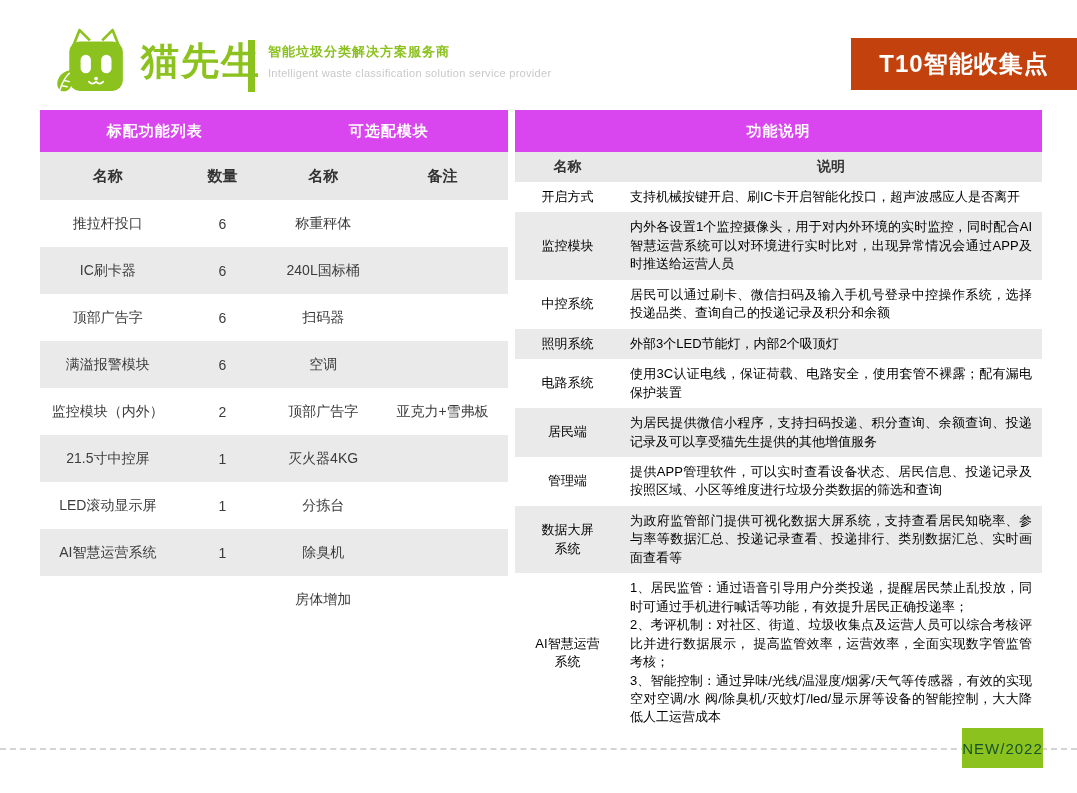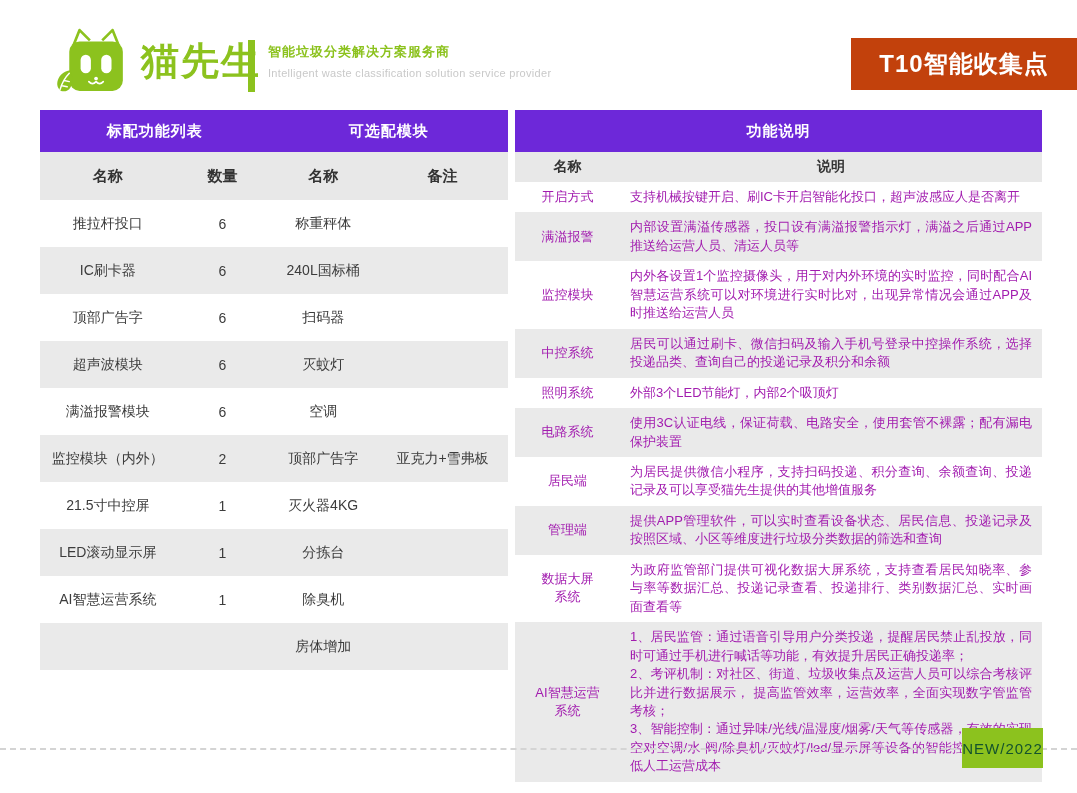--- a/index.html
+++ b/index.html
@@ -15,35 +15,35 @@
   .taglines { position:absolute; left:268px; top:43px; }
   .tagline-cn { font-size:13px; font-weight:bold; color:#8cc21e; letter-spacing:1px; }
   .tagline-en { font-size:11px; color:#c9c9c9; margin-top:6px; letter-spacing:0.3px; }
   .banner { position:absolute; left:851px; top:38px; width:226px; height:52px; background:#c2410c;
             color:#fff; font-size:24px; font-weight:bold; letter-spacing:1px;
             display:flex; align-items:center; justify-content:center; }
 
   
   table { border-collapse:collapse; table-layout:fixed; }
   th, td { vertical-align:middle; }
-  .green-row th { background:#6d28d9; color:#fff; font-size:15px; font-weight:bold;
+  .green-row th { background:#d946ef; color:#fff; font-size:15px; font-weight:bold;
                   height:42px; text-align:center; letter-spacing:1px; }
 
   
   .ltable { position:absolute; left:40px; top:110px; width:468px; }
   .ltable .sub th { background:#e8e8e8; color:#333; font-size:15px; font-weight:bold;
                     height:48px; text-align:center; }
   .ltable tbody td { height:47px; font-size:14px; color:#3c3c3c; text-align:center; padding:0 4px; }
   .ltable tbody tr:nth-child(even) td { background:#eaeaea; }
 
   
   .rtable { position:absolute; left:515px; top:110px; width:527px; }
   .rtable .sub th { background:#e8e8e8; color:#333; font-size:14px; font-weight:bold;
                     height:30px; text-align:center; }
-  .rtable tbody td { font-size:13px; color:#a21caf; line-height:1.42; padding:6px 10px; }
+  .rtable tbody td { font-size:13px; color:#000000; line-height:1.42; padding:6px 10px; }
   .rtable tbody td.rname { text-align:center; white-space:pre-line; padding:6px 4px; }
   .rtable tbody td.rdesc { text-align:justify; white-space:pre-line; }
   .rtable tbody tr:nth-child(even) td { background:#eaeaea; }
 
   
   .footer-line { position:absolute; left:0; right:0; top:748px; border-top:2px dashed #d4d4d4; }
   .badge { position:absolute; left:962px; top:728px; width:81px; height:40px; background:#8cc21e;
            color:#14532d; font-size:15px; letter-spacing:1px; display:flex; align-items:center;
            justify-content:center; }
 </style>
@@ -105,26 +105,20 @@
           <td>240L国标桶</td>
           <td></td>
         </tr>
       <tr>
           <td>顶部广告字</td>
           <td>6</td>
           <td>扫码器</td>
           <td></td>
         </tr>
       <tr>
-          <td>超声波模块</td>
-          <td>6</td>
-          <td>灭蚊灯</td>
-          <td></td>
-        </tr>
-      <tr>
           <td>满溢报警模块</td>
           <td>6</td>
           <td>空调</td>
           <td></td>
         </tr>
       <tr>
           <td>监控模块（内外）</td>
           <td>2</td>
           <td>顶部广告字</td>
           <td>亚克力+雪弗板</td>
@@ -169,24 +163,20 @@
         <th>名称</th>
         <th>说明</th>
       </tr>
     </thead>
     <tbody>
       <tr>
           <td class="rname">开启方式</td>
           <td class="rdesc">支持机械按键开启、刷IC卡开启智能化投口，超声波感应人是否离开</td>
         </tr>
       <tr>
-          <td class="rname">满溢报警</td>
-          <td class="rdesc">内部设置满溢传感器，投口设有满溢报警指示灯，满溢之后通过APP推送给运营人员、清运人员等</td>
-        </tr>
-      <tr>
           <td class="rname">监控模块</td>
           <td class="rdesc">内外各设置1个监控摄像头，用于对内外环境的实时监控，同时配合AI智慧运营系统可以对环境进行实时比对，出现异常情况会通过APP及时推送给运营人员</td>
         </tr>
       <tr>
           <td class="rname">中控系统</td>
           <td class="rdesc">居民可以通过刷卡、微信扫码及输入手机号登录中控操作系统，选择投递品类、查询自己的投递记录及积分和余额</td>
         </tr>
       <tr>
           <td class="rname">照明系统</td>
           <td class="rdesc">外部3个LED节能灯，内部2个吸顶灯</td>

